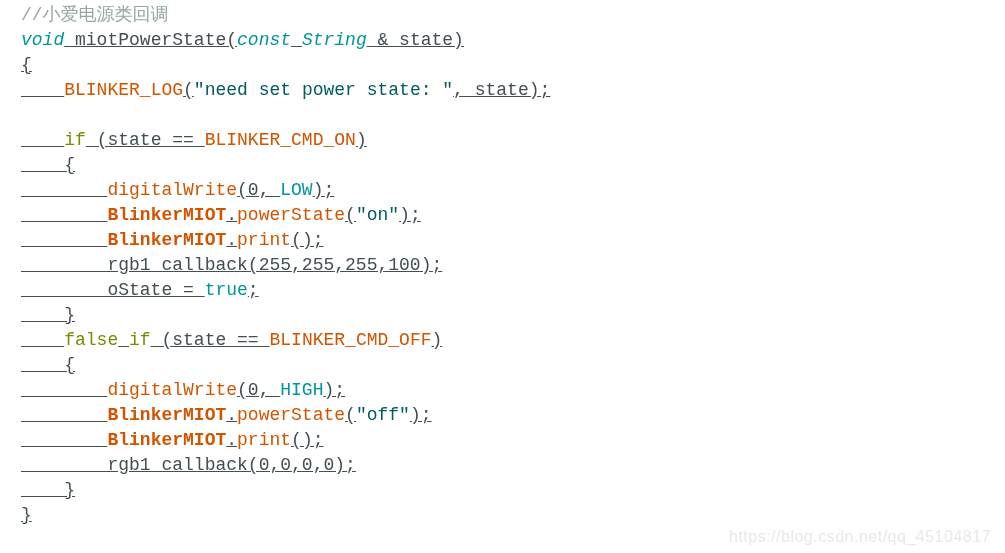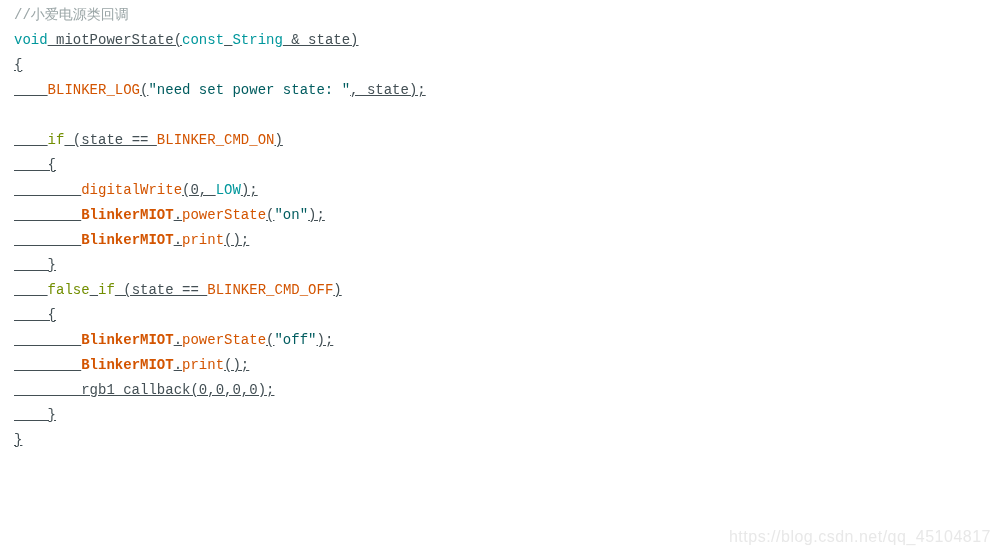--- a/index.html
+++ b/index.html
@@ -4,34 +4,34 @@
 <style>
   html, body {
     margin: 0; padding: 0;
     width: 1005px; height: 553px;
     background: #ffffff;
     overflow: hidden;
     position: relative;
   }
   .code-area {
     position: absolute;
-    left: 14px; top: 3px;
+    left: 21px; top: 3px;
     font-family: "Liberation Mono", "DejaVu Sans Mono", monospace;
-    font-size: 14px;
+    font-size: 18px;
   }
   .code-line {
     height: 25px;
     line-height: 25px;
     white-space: pre;
     color: var(--c-default, #434f54);
   }
   .tok-pl { color: var(--c-default, #434f54); text-decoration: underline; }
   .tok-cm { color: var(--c-comment, #9aa5a6); }
   .tok-kw { color: var(--c-keyword, #728E00); }
-  .tok-ty { color: var(--c-type, #00979C); }
+  .tok-ty { color: var(--c-type, #00979C); font-style: italic; }
   .tok-bi { color: var(--c-builtin, #00979C); }
   .tok-st { color: var(--c-string, #005C5F); }
   .tok-fn { color: var(--c-function, #D35400); }
   .tok-cb { color: var(--c-function, #D35400); font-weight: bold; }
   .watermark {
     position: absolute;
     right: 14px; bottom: 7px;
     font-family: "Liberation Sans", sans-serif;
     font-size: 16px;
     letter-spacing: 0.5px;
@@ -46,23 +46,26 @@
     <div class="code-line"><span class="tok-cm">//小爱电源类回调</span></div>
     <div class="code-line"><span class="tok-ty">void</span><span class="tok-pl"> miotPowerState(</span><span class="tok-ty">const</span><span class="tok-pl"> </span><span class="tok-ty">String</span><span class="tok-pl"> &amp; state)</span></div>
     <div class="code-line"><span class="tok-pl">{</span></div>
     <div class="code-line"><span class="tok-pl">    </span><span class="tok-fn">BLINKER_LOG</span><span class="tok-pl">(</span><span class="tok-st">"need set power state: "</span><span class="tok-pl">, state);</span></div>
     <div class="code-line">&nbsp;</div>
     <div class="code-line"><span class="tok-pl">    </span><span class="tok-kw">if</span><span class="tok-pl"> (state == </span><span class="tok-fn">BLINKER_CMD_ON</span><span class="tok-pl">)</span></div>
     <div class="code-line"><span class="tok-pl">    {</span></div>
     <div class="code-line"><span class="tok-pl">        </span><span class="tok-fn">digitalWrite</span><span class="tok-pl">(0, </span><span class="tok-bi">LOW</span><span class="tok-pl">);</span></div>
     <div class="code-line"><span class="tok-pl">        </span><span class="tok-cb">BlinkerMIOT</span><span class="tok-pl">.</span><span class="tok-fn">powerState</span><span class="tok-pl">(</span><span class="tok-st">"on"</span><span class="tok-pl">);</span></div>
     <div class="code-line"><span class="tok-pl">        </span><span class="tok-cb">BlinkerMIOT</span><span class="tok-pl">.</span><span class="tok-fn">print</span><span class="tok-pl">();</span></div>
+    <div class="code-line"><span class="tok-pl">        rgb1_callback(255,255,255,100);</span></div>
+    <div class="code-line"><span class="tok-pl">        oState = </span><span class="tok-bi">true</span><span class="tok-pl">;</span></div>
     <div class="code-line"><span class="tok-pl">    }</span></div>
     <div class="code-line"><span class="tok-pl">    </span><span class="tok-kw">false</span><span class="tok-pl"> </span><span class="tok-kw">if</span><span class="tok-pl"> (state == </span><span class="tok-fn">BLINKER_CMD_OFF</span><span class="tok-pl">)</span></div>
     <div class="code-line"><span class="tok-pl">    {</span></div>
+    <div class="code-line"><span class="tok-pl">        </span><span class="tok-fn">digitalWrite</span><span class="tok-pl">(0, </span><span class="tok-bi">HIGH</span><span class="tok-pl">);</span></div>
     <div class="code-line"><span class="tok-pl">        </span><span class="tok-cb">BlinkerMIOT</span><span class="tok-pl">.</span><span class="tok-fn">powerState</span><span class="tok-pl">(</span><span class="tok-st">"off"</span><span class="tok-pl">);</span></div>
     <div class="code-line"><span class="tok-pl">        </span><span class="tok-cb">BlinkerMIOT</span><span class="tok-pl">.</span><span class="tok-fn">print</span><span class="tok-pl">();</span></div>
     <div class="code-line"><span class="tok-pl">        rgb1_callback(0,0,0,0);</span></div>
     <div class="code-line"><span class="tok-pl">    }</span></div>
     <div class="code-line"><span class="tok-pl">}</span></div>
   </div>
 
 <div class="watermark">https://blog.csdn.net/qq_45104817</div>
 
 </body></html>

